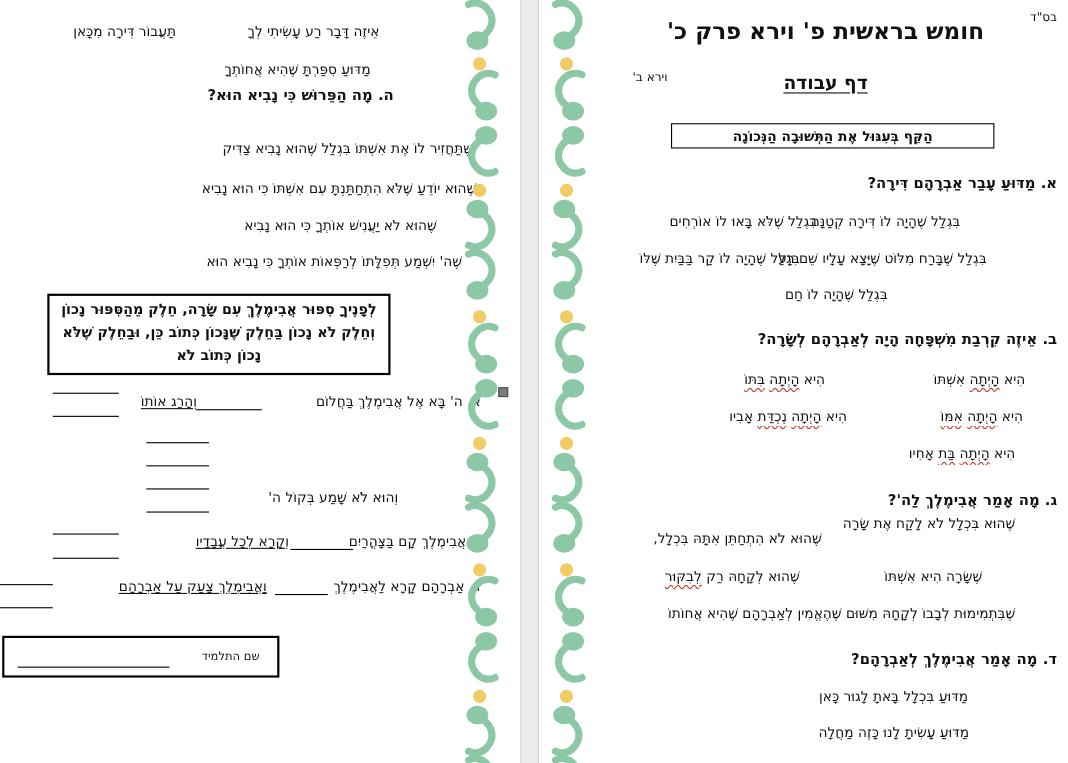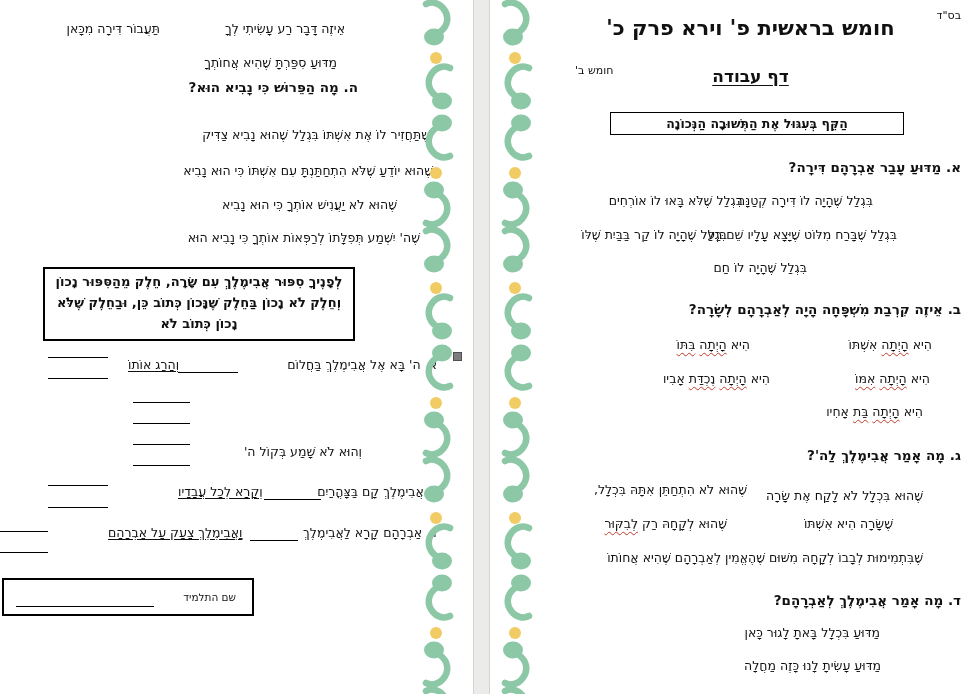--- a/index.html
+++ b/index.html
@@ -149,41 +149,41 @@
       </svg>
   </div>
 
   <div class="gap"></div>
   <div class="handle"></div>
 
   <div class="page page-right">
 
     <span class="txt small" style="right:10px;top:7px;">בס"ד</span>
     <div class="title" style="top:16px;">חומש בראשית פ' וירא פרק כ'</div>
-    <span class="txt small" style="left:85px;top:62px;">חומש ב'</span>
+    <span class="txt small" style="left:85px;top:62px;">וירא ב'</span>
     <div class="subtitle" style="top:66px;"><span>דף עבודה</span></div>
 
     <div class="ibox ibox-r">הַקֵּף בְּעִגּוּל אֶת הַתְּשׁוּבָה הַנְּכוֹנָה</div>
 
     <span class="txt hdr" style="right:10px;top:159px;">א. מַדּוּעַ עָבַר אַבְרָהָם דִּירָה?</span>
     <span class="txt" style="right:98px;top:192px;">בִּגְלַל שֶׁהָיָה לוֹ דִּירָה קְטַנָּה</span>
     <span class="txt" style="right:228px;top:192px;">בִּגְלַל שֶׁלֹּא בָּאוּ לוֹ אוֹרְחִים</span>
     <span class="txt" style="right:74px;top:226px;">בִּגְלַל שֶׁבָּרַח מִלּוֹט שֶׁיָּצָא עָלָיו שֵׁם רַע</span>
     <span class="txt" style="right:244px;top:226px;text-align:right;">בִּגְלַל שֶׁהָיָה לוֹ קַר בַּבַּיִת שֶׁלּוֹ</span>
     <span class="txt" style="right:164px;top:259px;">בִּגְלַל שֶׁהָיָה לוֹ חַם</span>
 
     <span class="txt hdr" style="right:10px;top:301px;">ב. אֵיזֶה קִרְבַת מִשְׁפָּחָה הָיָה לְאַבְרָהָם לְשָׂרָה?</span>
     <span class="txt" style="right:39px;top:336px;">הִיא <span class="sp">הָיְתָה</span> אִשְׁתּוֹ</span>
     <span class="txt" style="right:221px;top:336px;">הִיא <span class="sp">הָיְתָה</span> <span class="sp">בִּתּוֹ</span></span>
     <span class="txt" style="right:41px;top:370px;">הִיא <span class="sp">הָיְתָה</span> <span class="sp">אִמּוֹ</span></span>
     <span class="txt" style="right:201px;top:370px;">הִיא <span class="sp">הָיְתָה</span> <span class="sp">נֶכְדַּת</span> אָבִיו</span>
     <span class="txt" style="right:48px;top:403px;">הִיא <span class="sp">הָיְתָה</span> <span class="sp">בַּת</span> אָחִיו</span>
 
     <span class="txt hdr" style="right:10px;top:447px;">ג. מָה אָמַר אֲבִימֶלֶךְ לַה'?</span>
-    <span class="txt" style="right:48px;top:487px;">שֶׁהוּא בִּכְלָל לֹא לָקַח אֶת שָׂרָה</span>
+    <span class="txt" style="right:48px;top:467px;">שֶׁהוּא בִּכְלָל לֹא לָקַח אֶת שָׂרָה</span>
     <span class="txt" style="right:224px;top:481px;">שֶׁהוּא לֹא הִתְחַתֵּן אִתָּהּ בִּכְלָל,</span>
     <span class="txt" style="right:78px;top:515px;">שֶׁשָּׂרָה הִיא אִשְׁתּוֹ</span>
     <span class="txt" style="right:244px;top:515px;">שֶׁהוּא לְקָחָהּ רַק <span class="sp">לְבִקּוּר</span></span>
     <span class="txt hdr" style="right:10px;top:592px;">ד. מָה אָמַר אֲבִימֶלֶךְ לְאַבְרָהָם?</span>
 
     <span class="txt" style="right:48px;top:549px;">שֶׁבִּתְמִימוּת לְבָבוֹ לְקָחָהּ מִשּׁוּם שֶׁהֶאֱמִין לְאַבְרָהָם שֶׁהִיא אֲחוֹתוֹ</span>
     <span class="txt" style="right:91px;top:624px;">מַדּוּעַ בִּכְלָל בָּאתָ לָגוּר כָּאן</span>
     <span class="txt" style="right:90px;top:657px;">מַדּוּעַ עָשִׂיתָ לָנוּ כָּזֶה מַחֲלָה</span>
 
     <svg class="orn" id="orn-right" style="left:5px;width:44px;height:694px;" viewBox="0 0 44 694">

